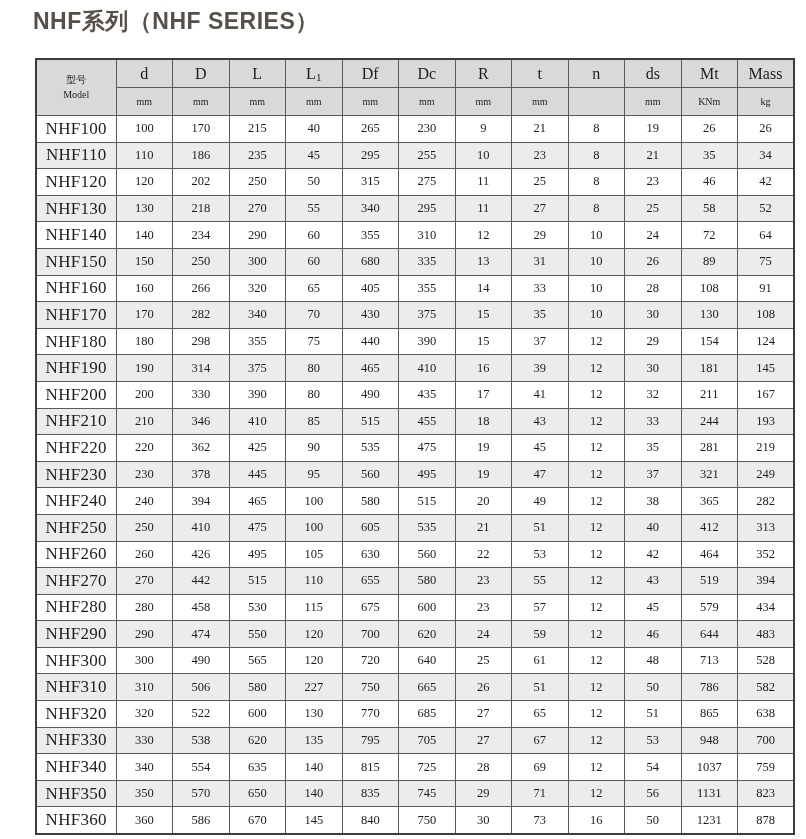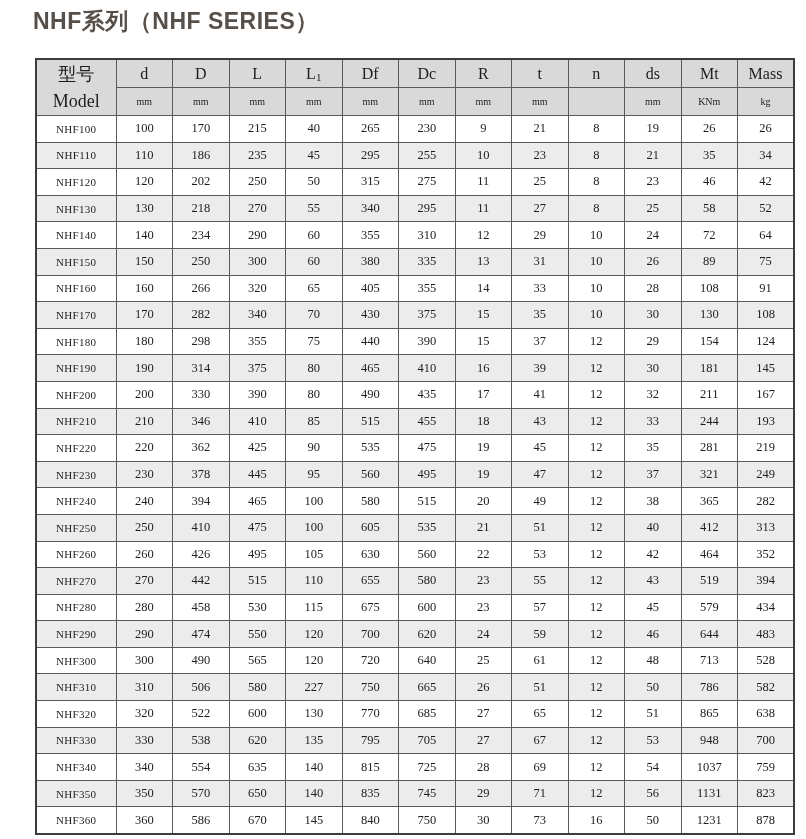--- a/index.html
+++ b/index.html
@@ -47,34 +47,34 @@
   }
   .hdr-label-row th {
     height: 27px;
     font-size: 16px;
   }
   .hdr-unit-row th {
     height: 27px;
     font-size: 10px;
   }
   th.model-th {
-    font-size: 18px;
+    font-size: 10px;
     line-height: 1.45;
   }
   th sub {
     font-size: 11px;
     vertical-align: -2px;
   }
   tbody td {
     height: 25.6px;
     font-size: 12.5px;
     background: #ffffff;
   }
   tbody td.model {
-    font-size: 11px;
+    font-size: 17px;
     letter-spacing: 0.3px;
   }
   tbody tr:nth-child(even) td {
     background: #ececec;
   }
 </style>
 </head>
 <body>
 
 <div class="page">
@@ -194,21 +194,21 @@
           <td>24</td>
           <td>72</td>
           <td>64</td>
         </tr>
         <tr>
           <td class="model">NHF150</td>
           <td>150</td>
           <td>250</td>
           <td>300</td>
           <td>60</td>
-          <td>380</td>
+          <td>680</td>
           <td>335</td>
           <td>13</td>
           <td>31</td>
           <td>10</td>
           <td>26</td>
           <td>89</td>
           <td>75</td>
         </tr>
         <tr>
           <td class="model">NHF160</td>

